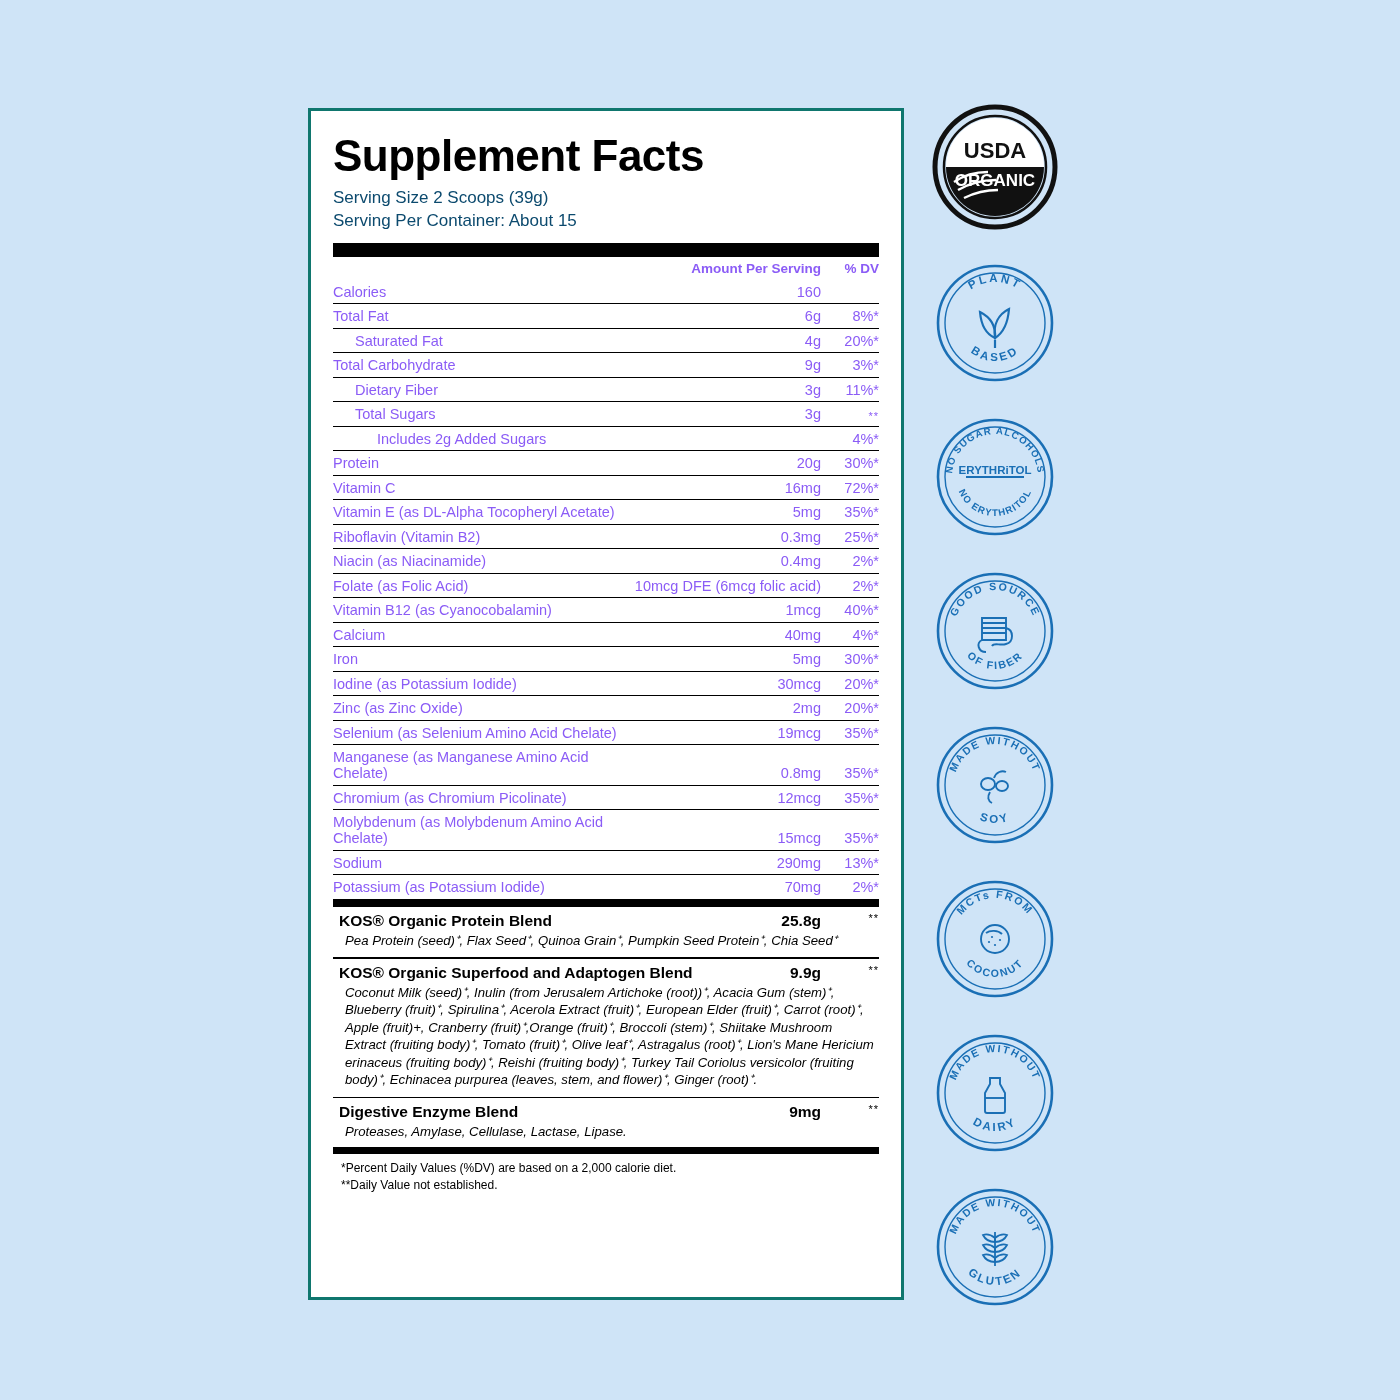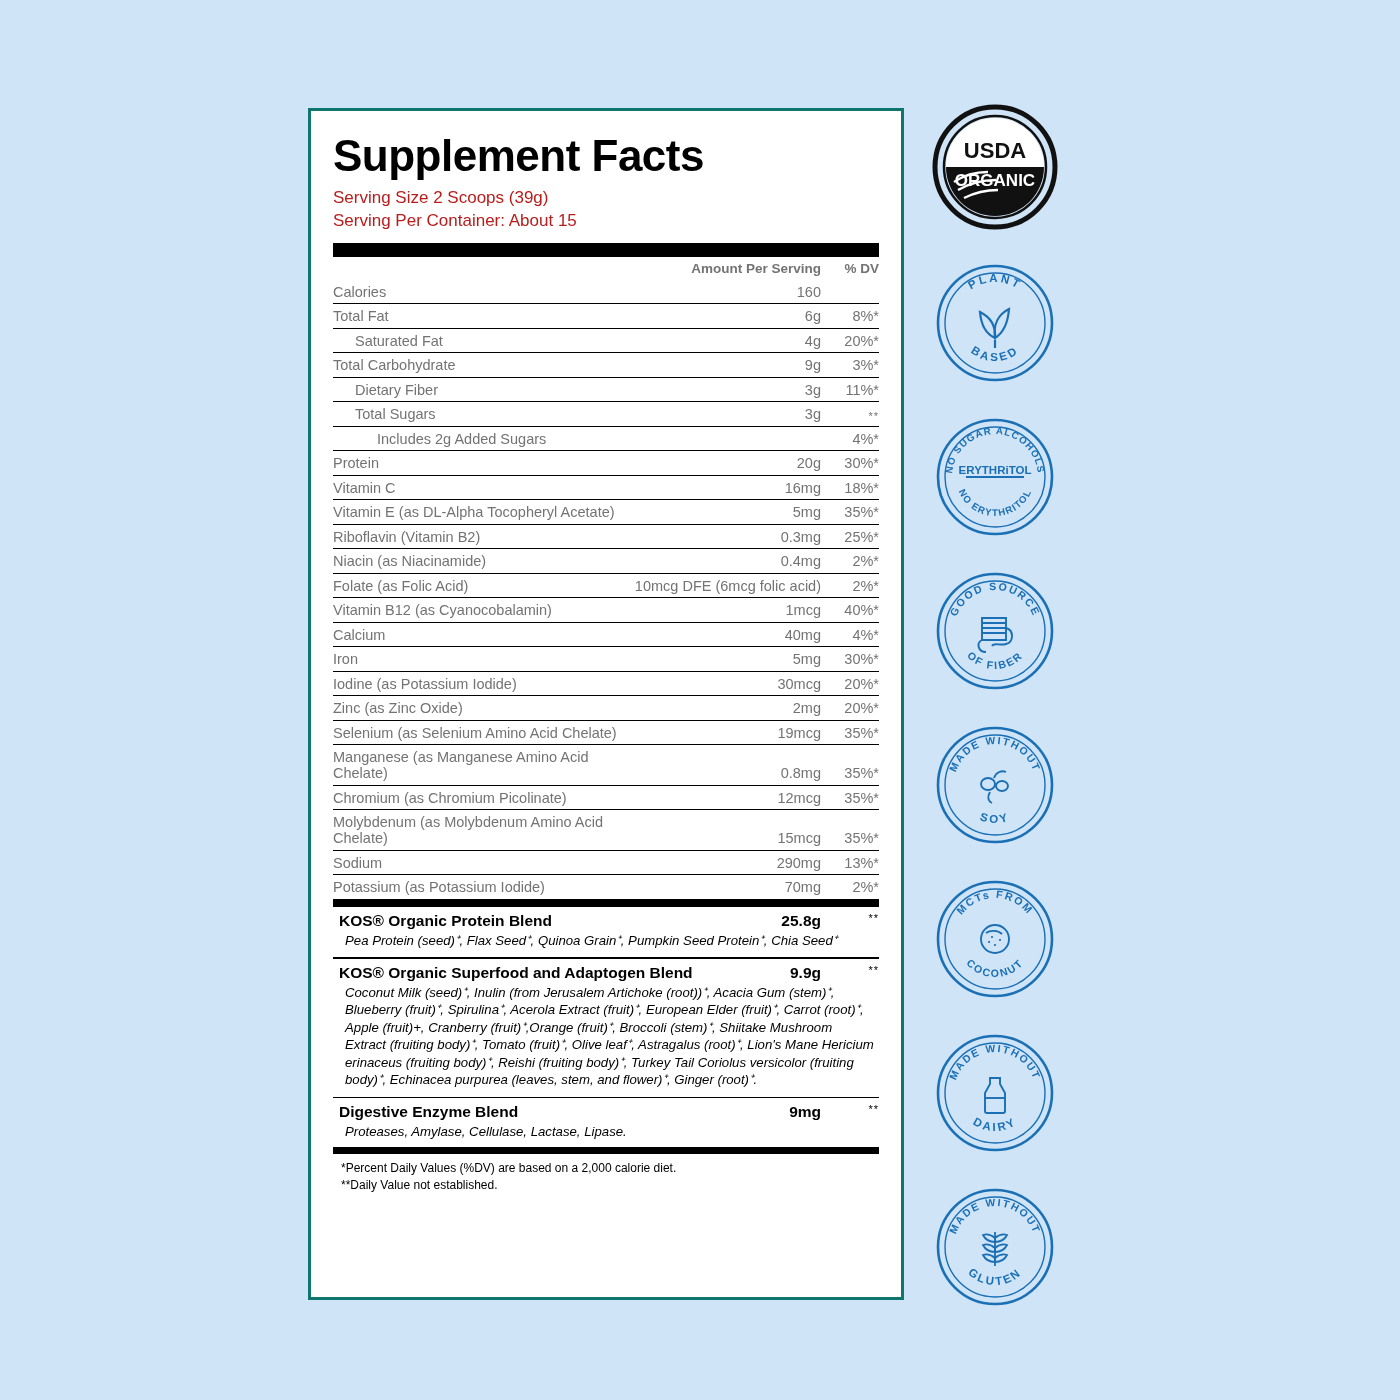--- a/index.html
+++ b/index.html
@@ -32,39 +32,39 @@
     font-size: 44px;
     font-weight: bold;
     letter-spacing: -0.5px;
     line-height: 1.05;
     color: #000;
     margin: 4px 0 8px 0;
   }
 
   .serving-line {
     font-size: 17px;
-    color: #b91c1c;
+    color: #0c4a6e;
     line-height: 1.35;
   }
 
   .rule-thick {
     height: 14px;
     background: #000;
     margin-top: 10px;
   }
   .rule-med {
     height: 7px;
     background: #000;
   }
 
   table.facts {
     width: 100%;
     border-collapse: collapse;
     font-size: 14.5px;
-    color: #737373;
+    color: #8b5cf6;
   }
   table.facts td {
     padding: 4px 0 3.5px 0;
     vertical-align: bottom;
     border-bottom: 1.2px solid #000;
   }
   table.facts tr.no-line td {
     border-bottom: none;
   }
   td.amt {
@@ -208,21 +208,21 @@
           <td class="dv">4%*</td>
         </tr>
         <tr>
           <td>Protein</td>
           <td class="amt">20g</td>
           <td class="dv">30%*</td>
         </tr>
         <tr>
           <td>Vitamin C</td>
           <td class="amt">16mg</td>
-          <td class="dv">18%*</td>
+          <td class="dv">72%*</td>
         </tr>
         <tr>
           <td>Vitamin E (as DL-Alpha Tocopheryl Acetate)</td>
           <td class="amt">5mg</td>
           <td class="dv">35%*</td>
         </tr>
         <tr>
           <td>Riboflavin (Vitamin B2)</td>
           <td class="amt">0.3mg</td>
           <td class="dv">25%*</td>

